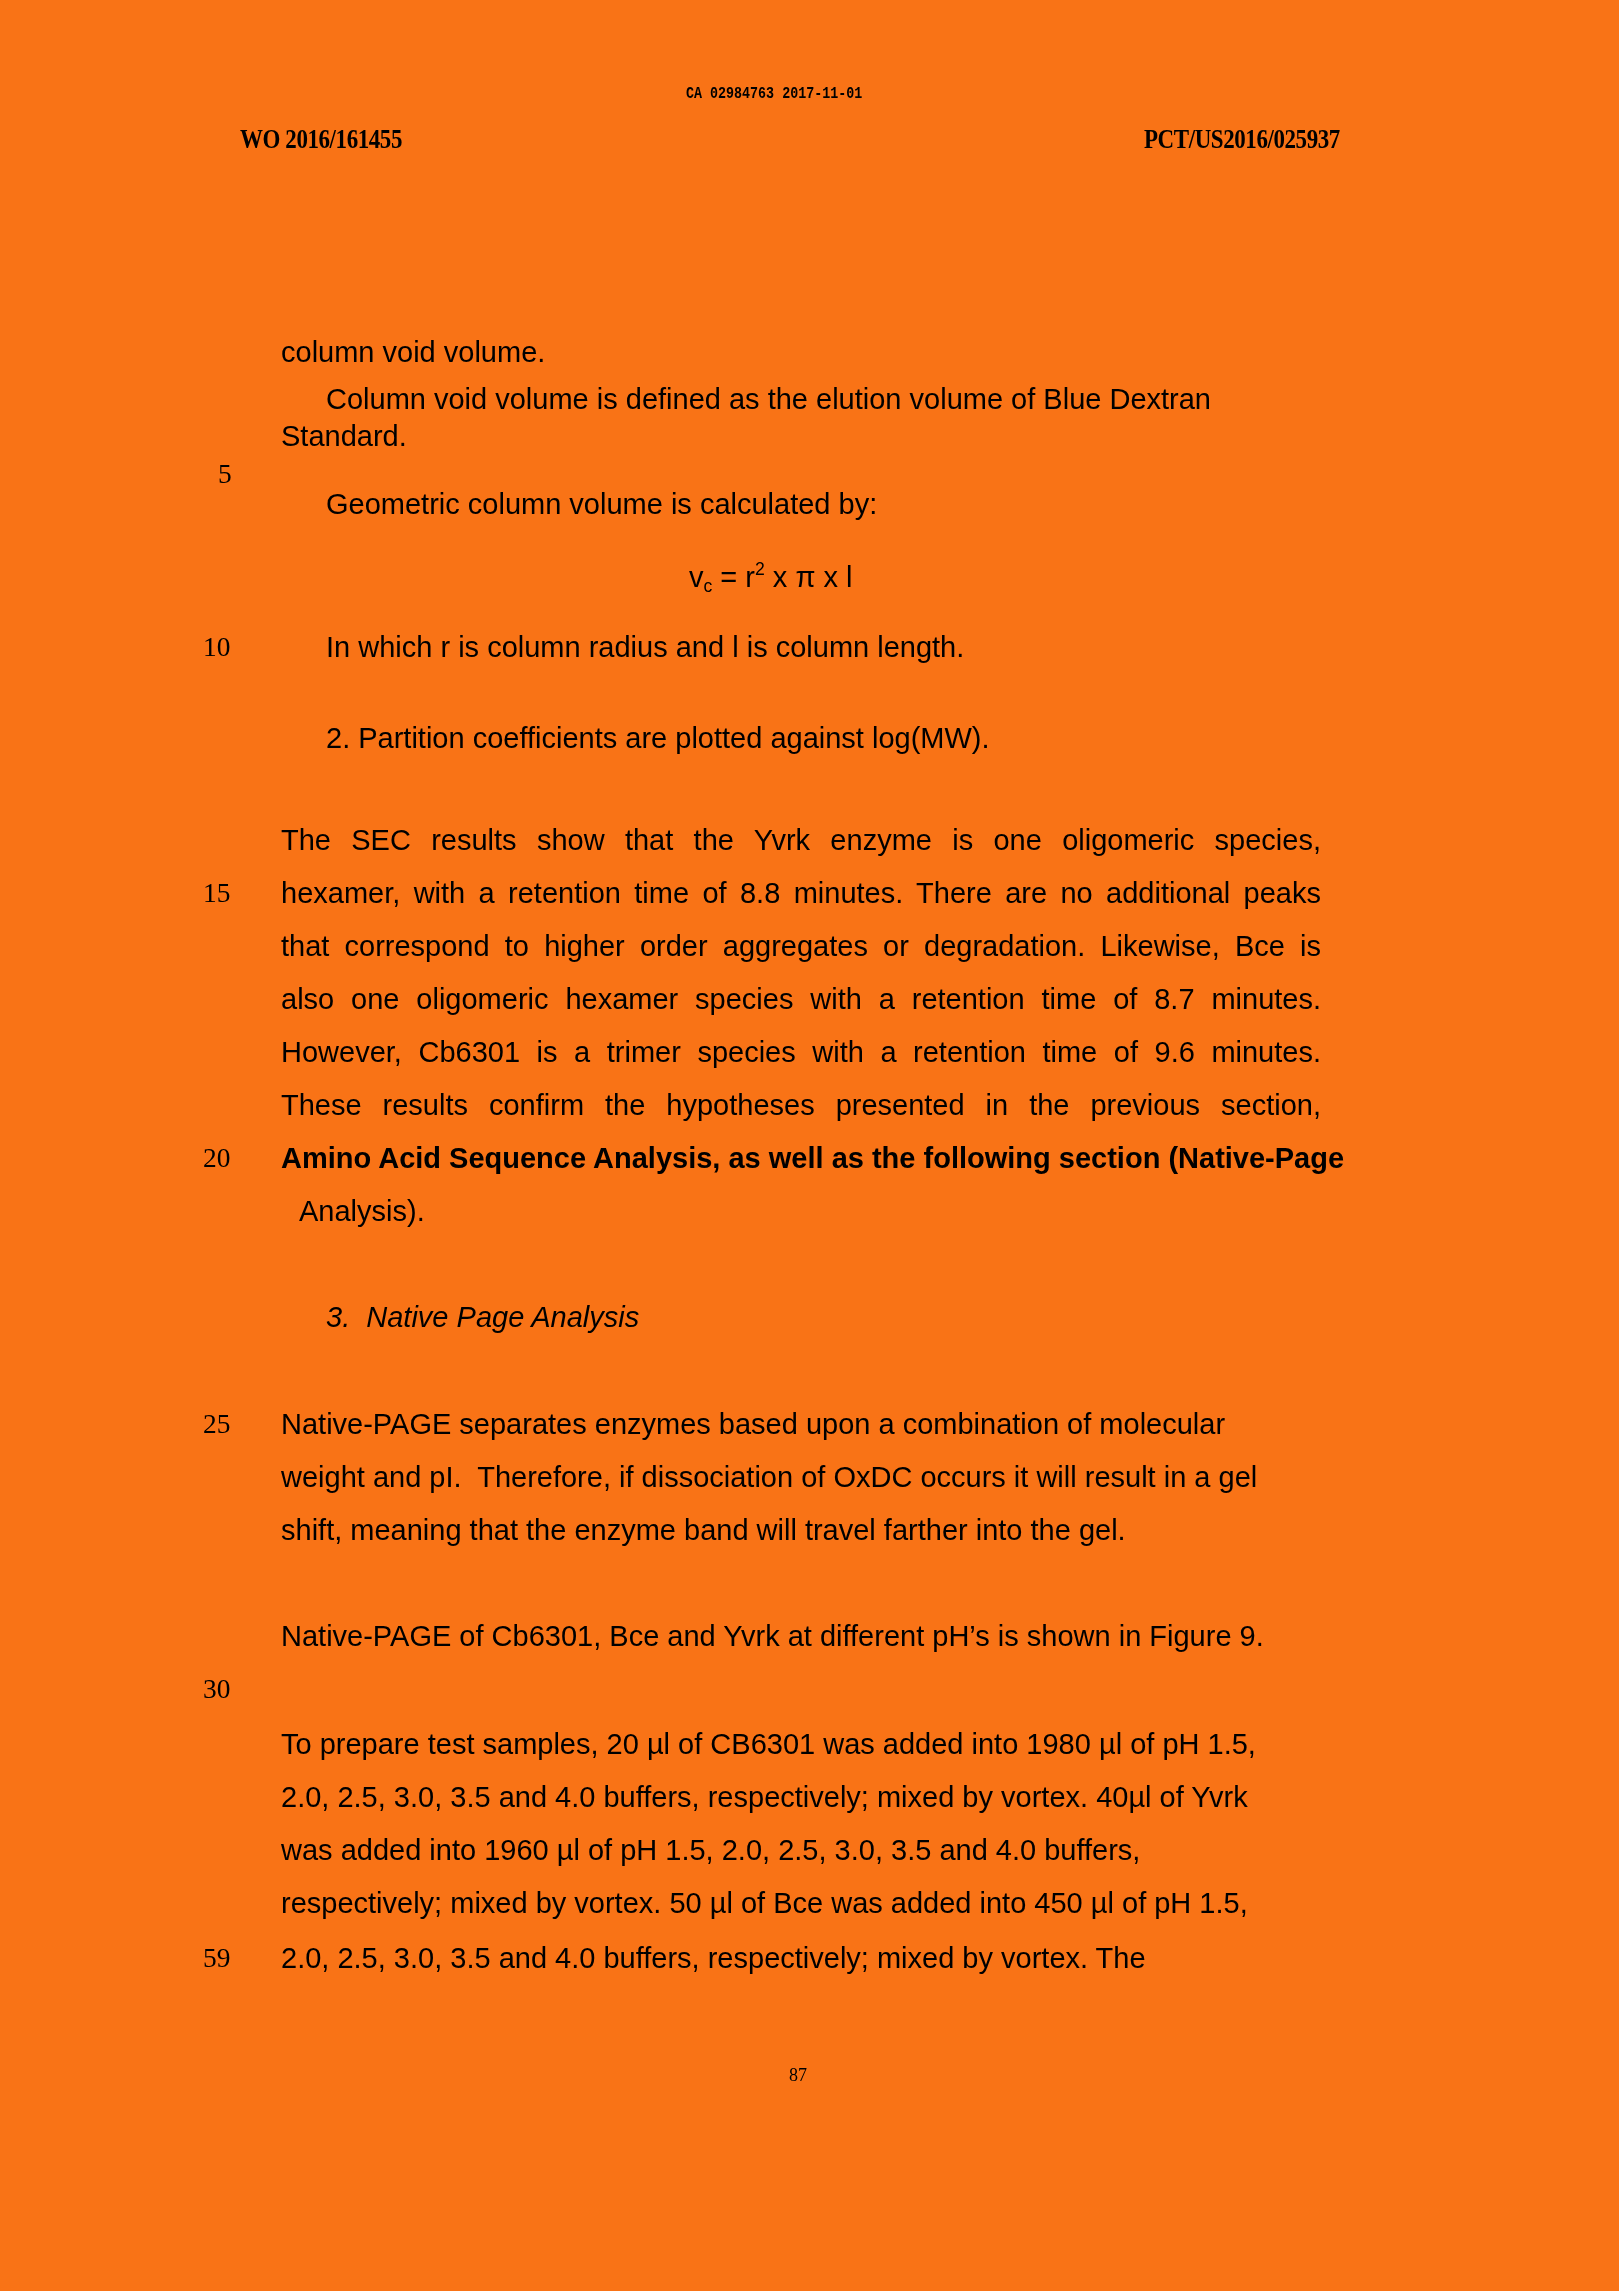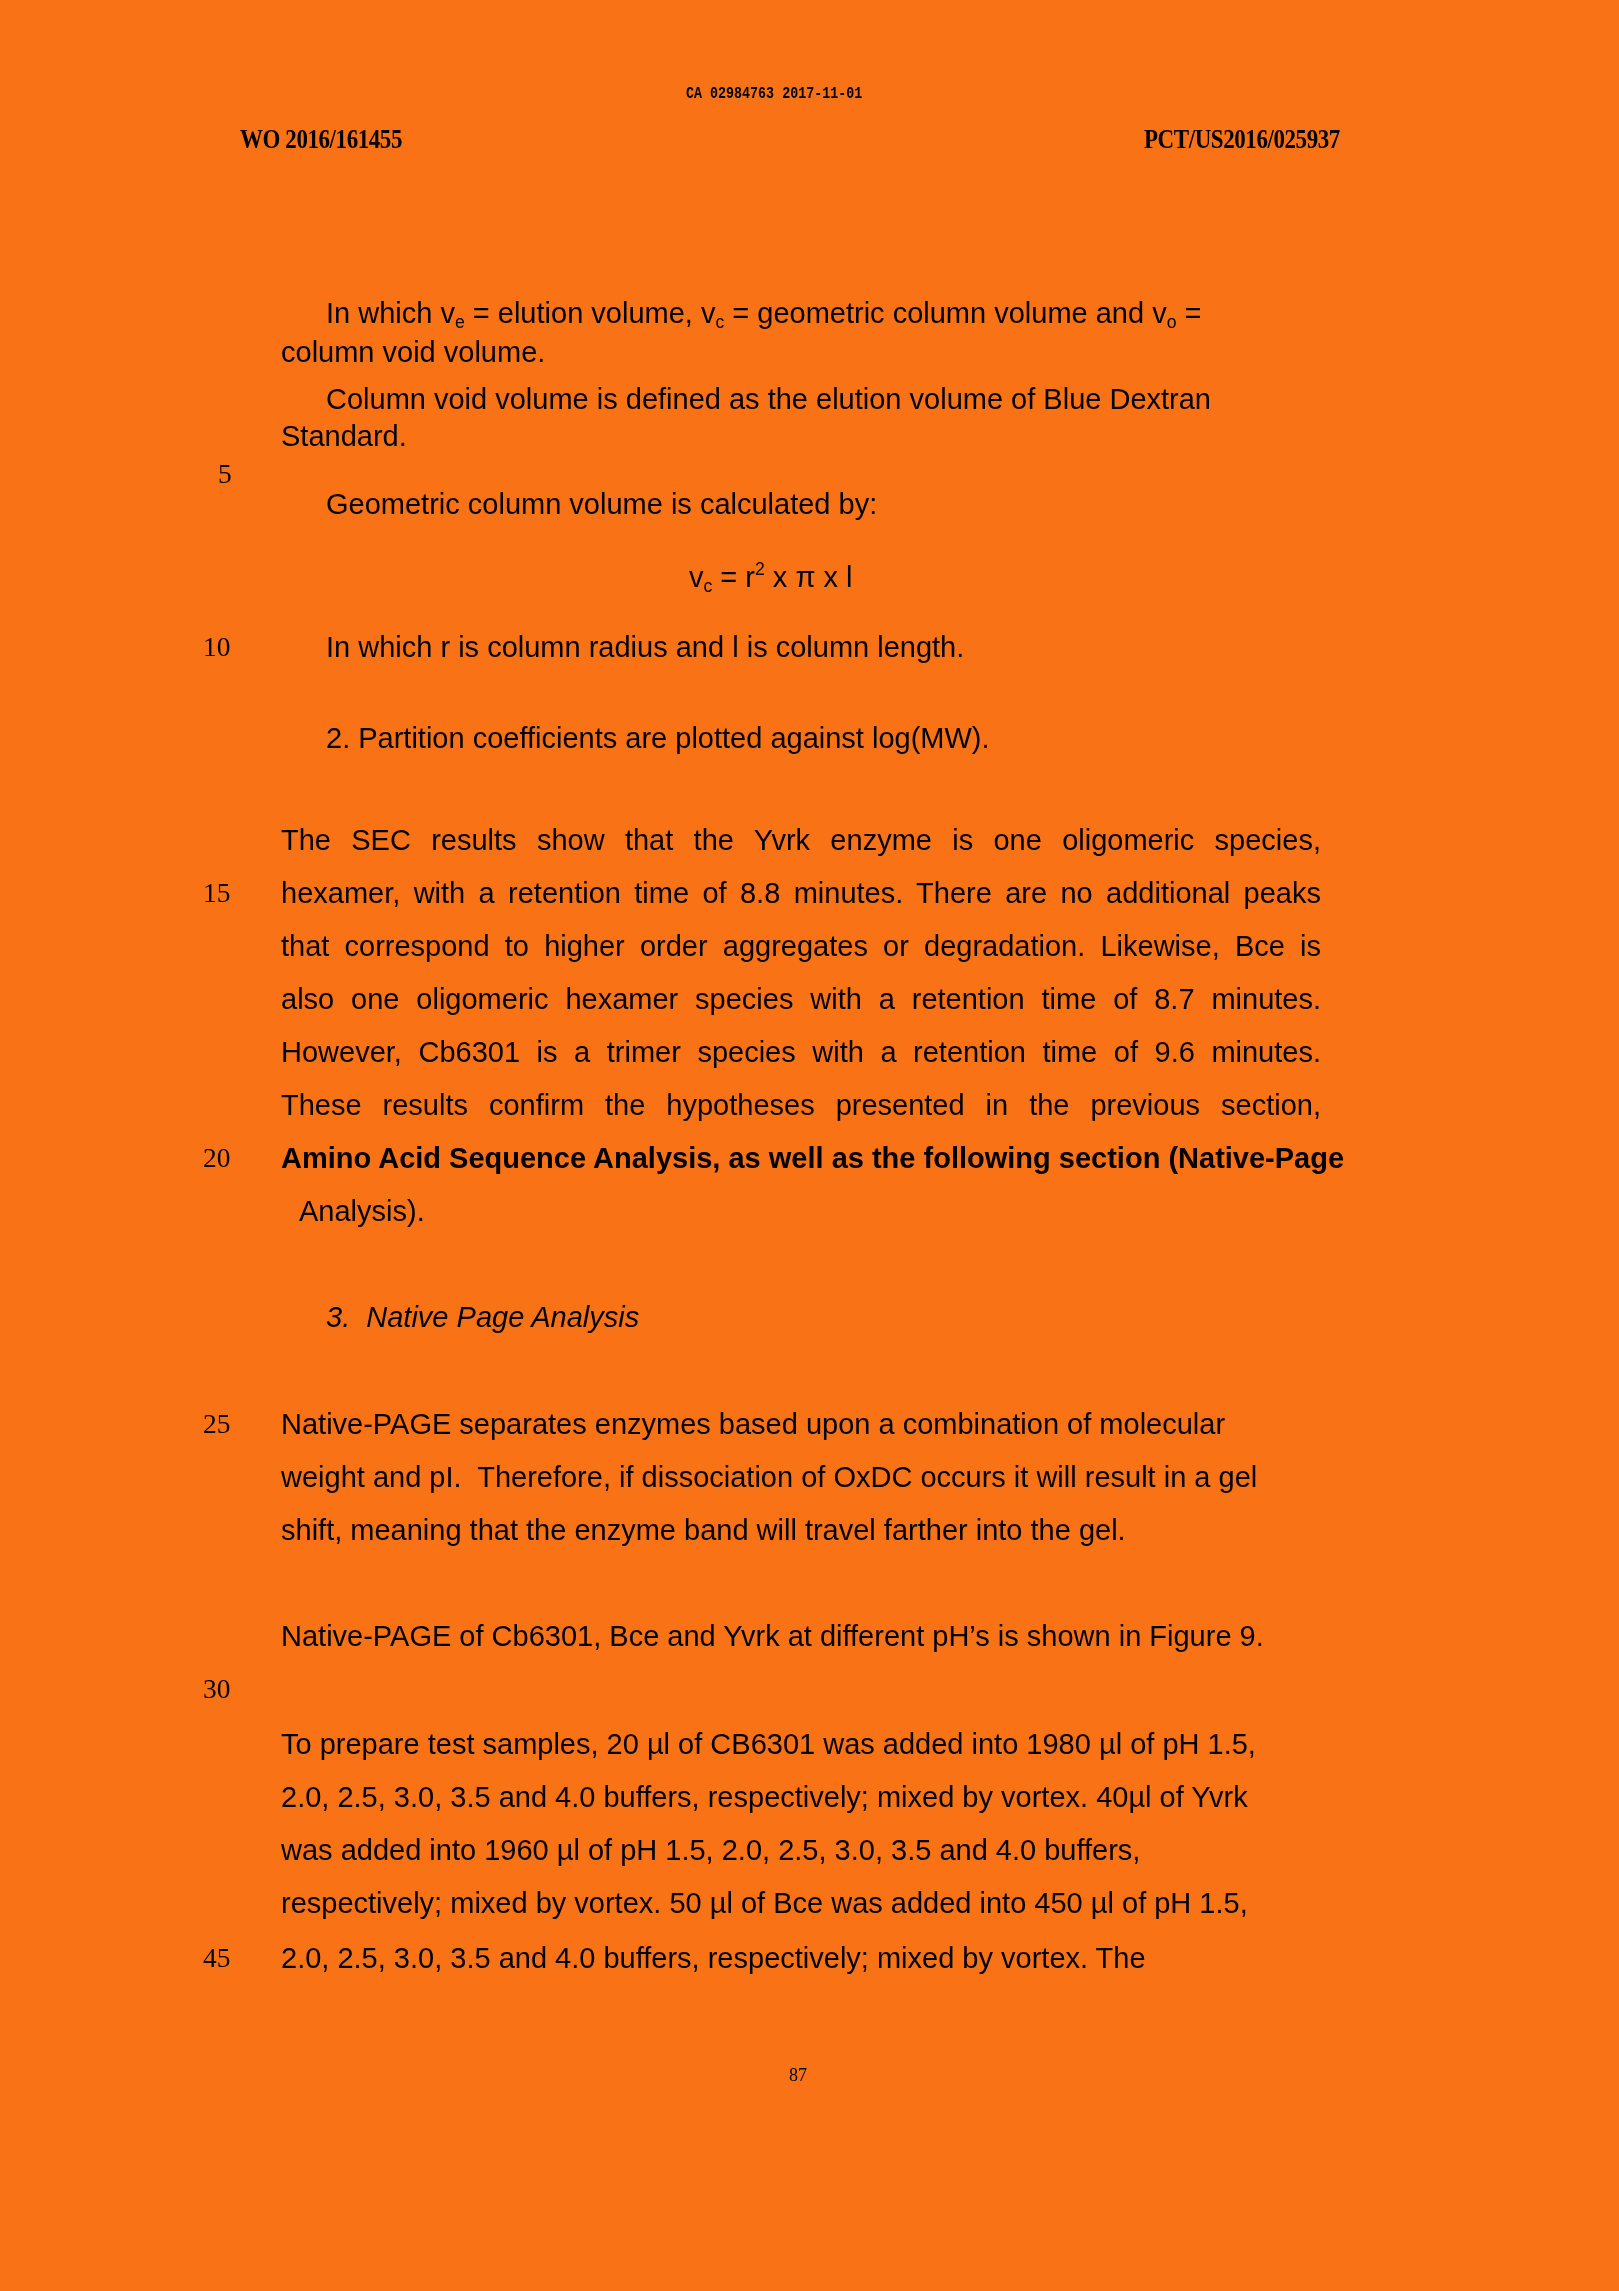--- a/index.html
+++ b/index.html
@@ -24,25 +24,22 @@
   <div class="ln ca" style="left:686px; top:86px;">CA 02984763 2017-11-01</div>
   <div class="ln hdr" style="left:240px; top:125px;">WO 2016/161455</div>
   <div class="ln hdr" style="left:1144px; top:125px;">PCT/US2016/025937</div>
 
   <div class="lnum" style="left:218px; top:461px;">5</div>
   <div class="lnum" style="left:203px; top:634px;">10</div>
   <div class="lnum" style="left:203px; top:880px;">15</div>
   <div class="lnum" style="left:203px; top:1145px;">20</div>
   <div class="lnum" style="left:203px; top:1411px;">25</div>
   <div class="lnum" style="left:203px; top:1676px;">30</div>
-  <div class="lnum" style="left:203px; top:1945px;">45</div>
+  <div class="lnum" style="left:203px; top:1945px;">59</div>
 
-  <div class="ln sans" style="left:326px; top:299px;">
-    <span>In which v</span><sub>e</sub><span> = elution volume, v</span><sub>c</sub><span> = geometric column volume and v</span><sub>o</sub><span> =</span>
-  </div>
   <div class="ln sans" style="left:281px; top:338px;">column void volume.</div>
   <div class="ln sans" style="left:326px; top:385px;">Column void volume is defined as the elution volume of Blue Dextran</div>
   <div class="ln sans" style="left:281px; top:422px;">Standard.</div>
   <div class="ln sans" style="left:326px; top:482px;margin-top:8px;">Geometric column volume is calculated by:</div>
 
   <div class="ln sans" style="left:689px; top:563px;">
     <span>v</span><sub>c</sub><span> = r</span><sup>2</sup><span> x π x l</span>
   </div>
 
   <div class="ln sans" style="left:326px; top:633px;">In which r is column radius and l is column length.</div>

